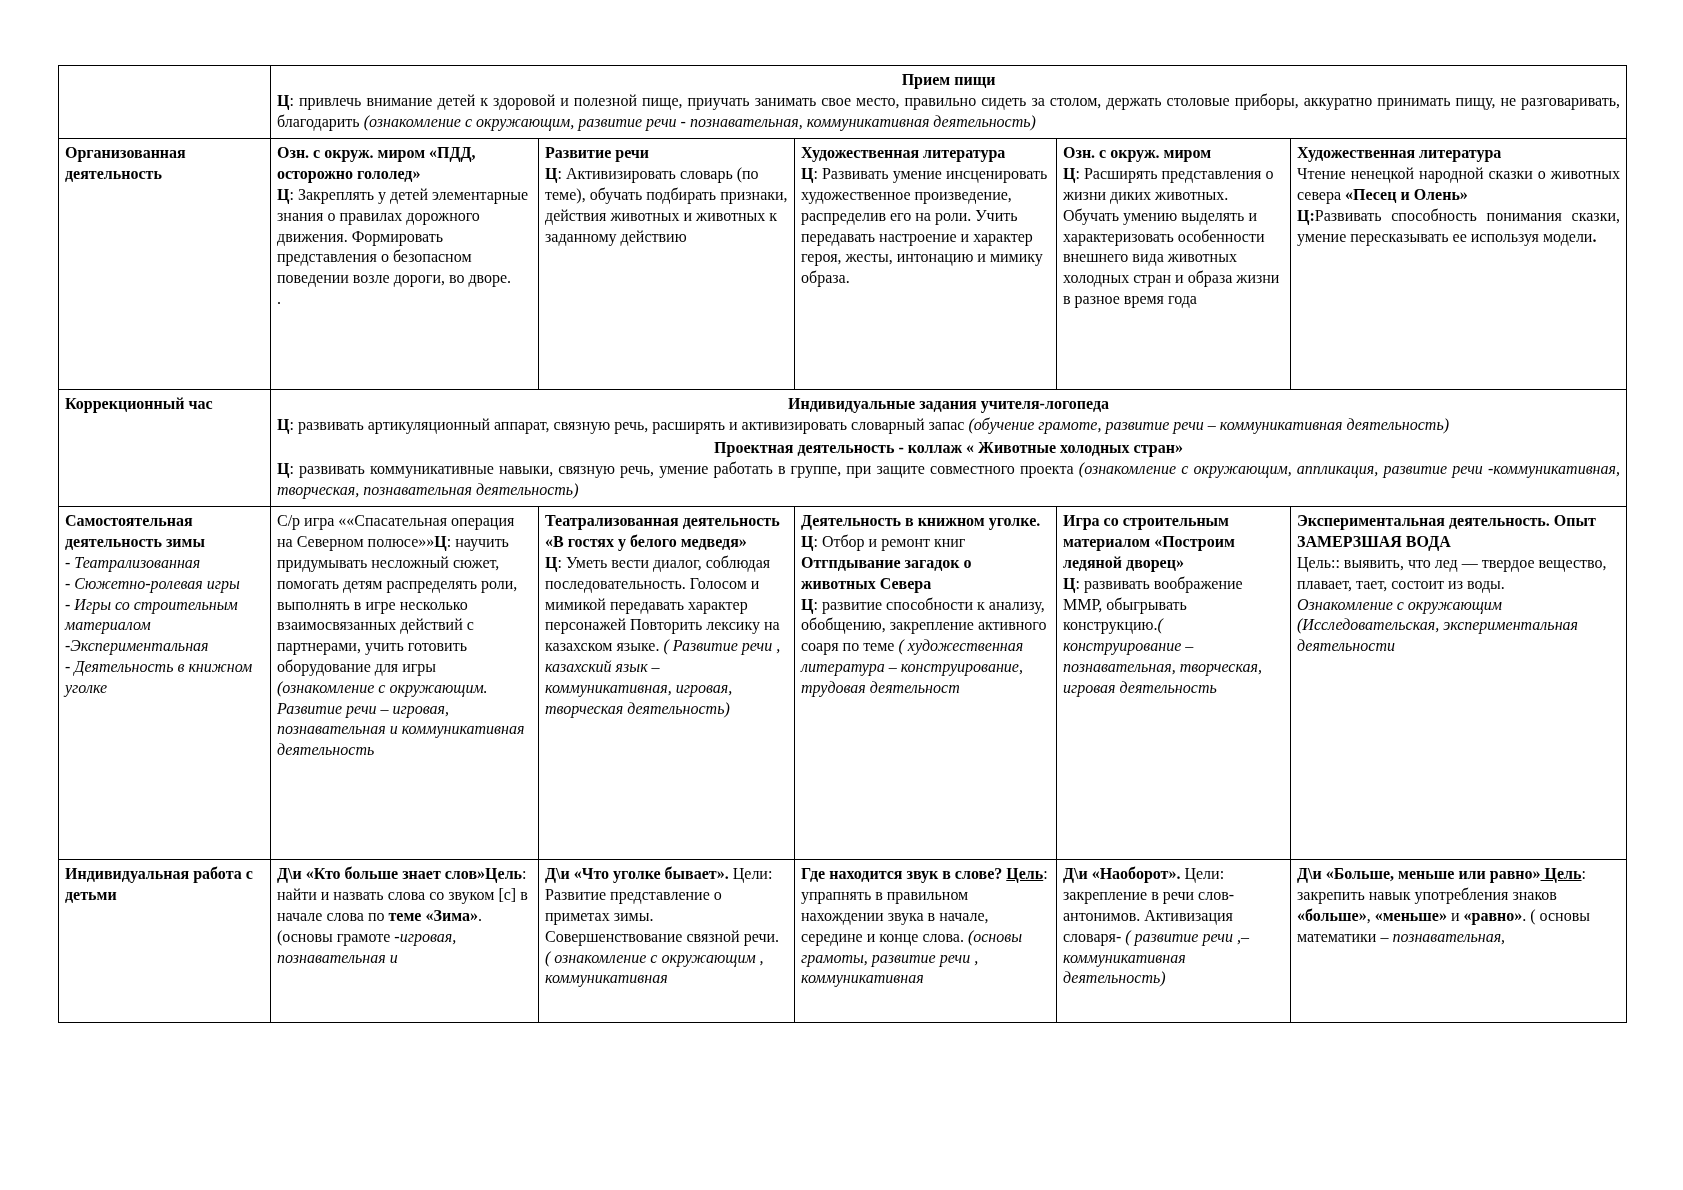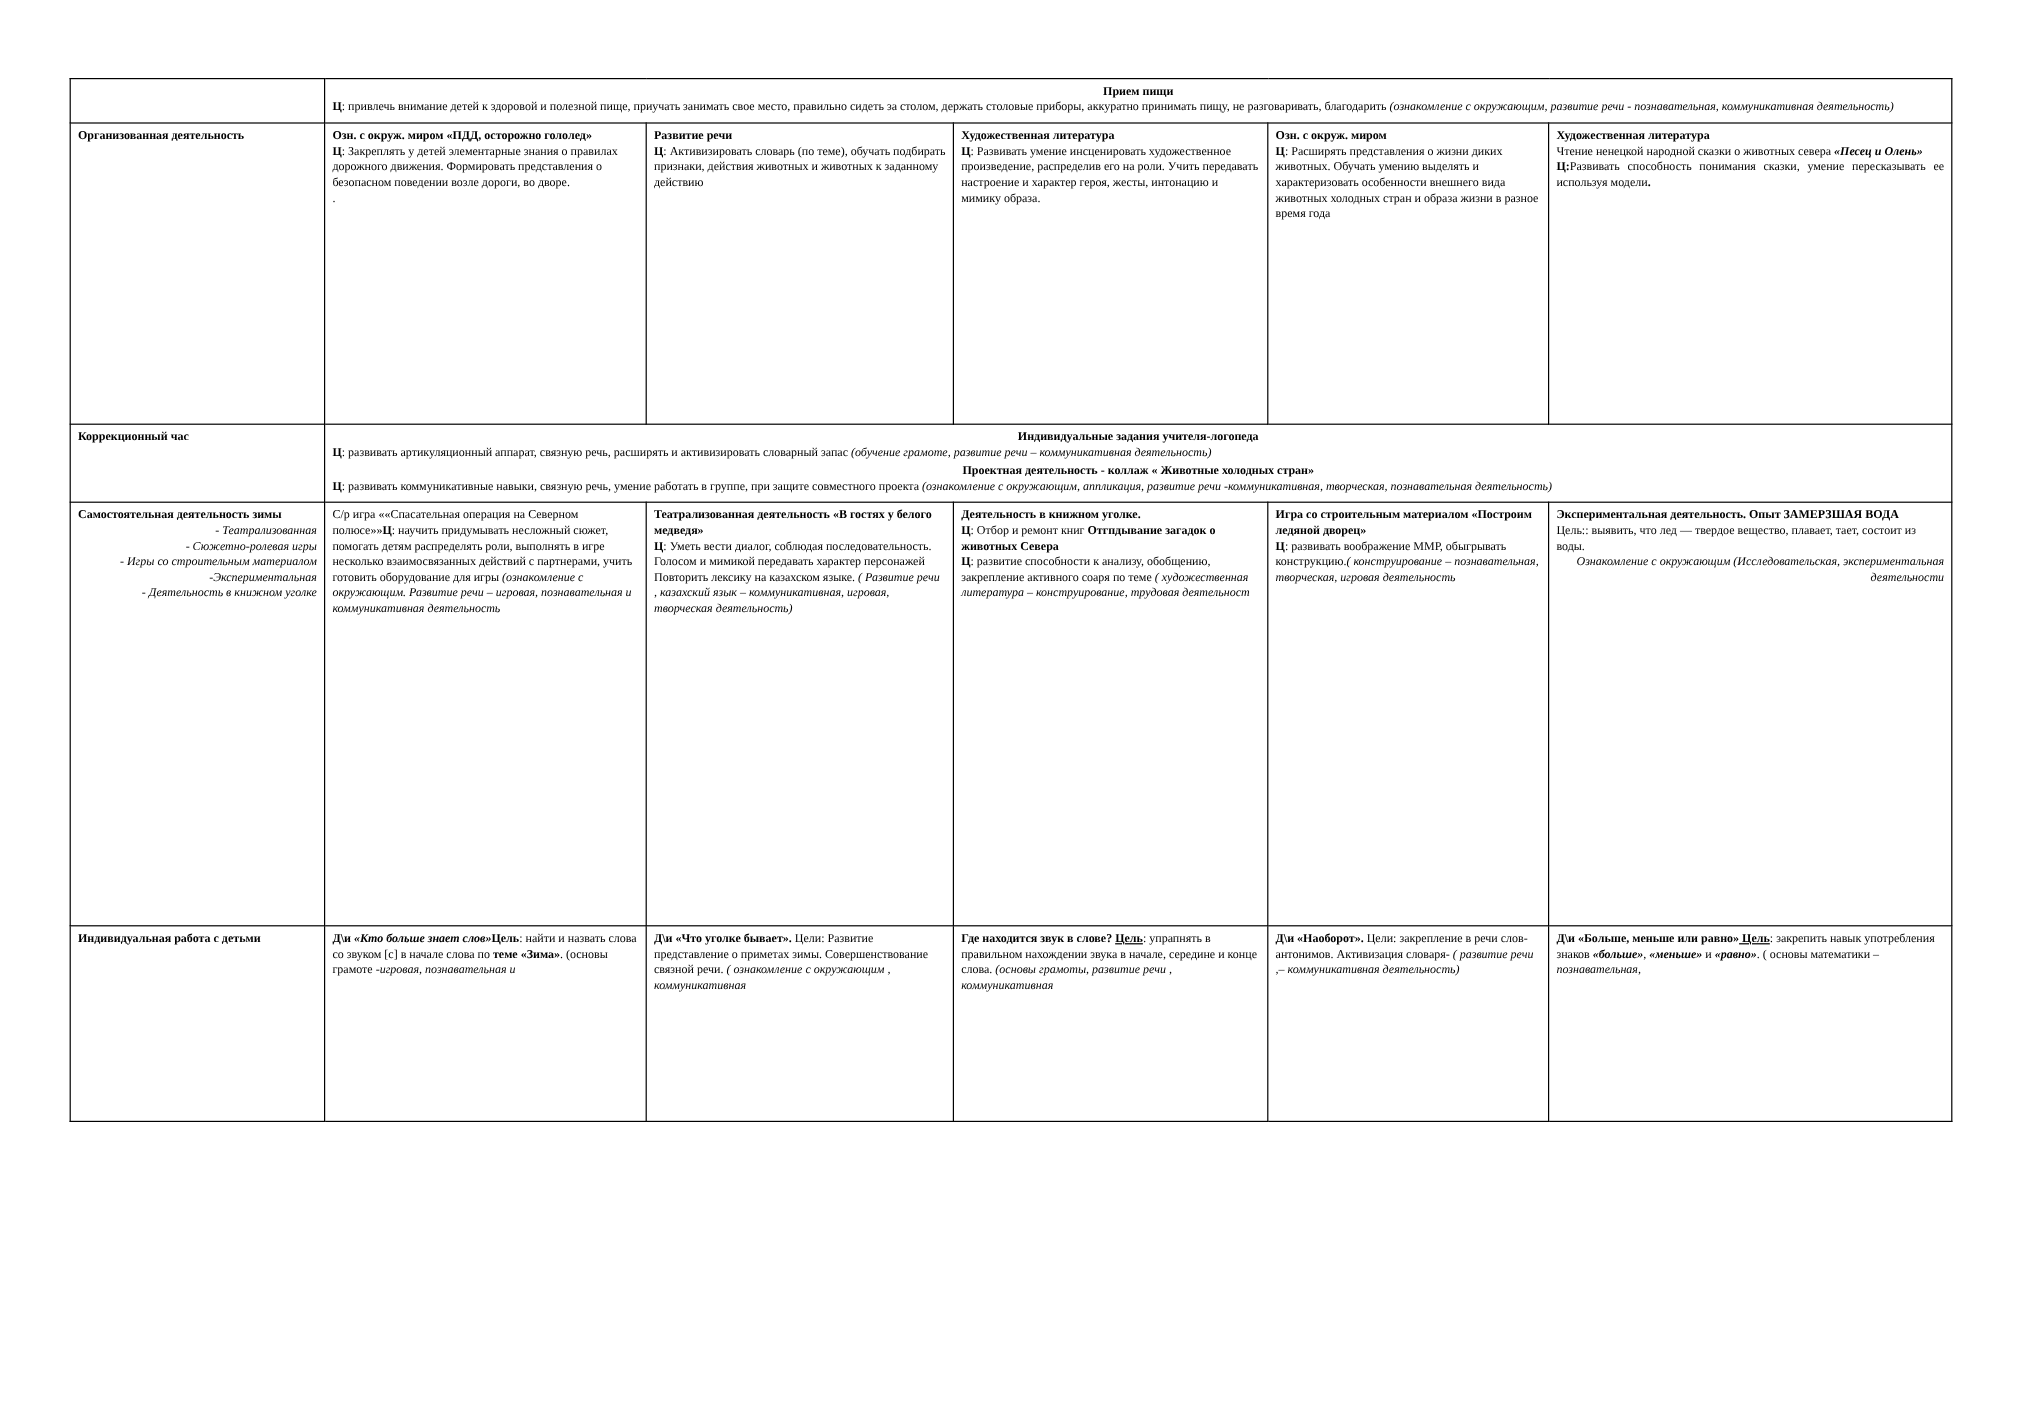--- a/index.html
+++ b/index.html
@@ -23,33 +23,33 @@
   }
   table.plan {
     border-collapse: collapse;
     table-layout: fixed;
     width: 1568px;
   }
   table.plan td {
     border: 1px solid #000000;
     vertical-align: top;
     padding: 4px 6px 6px 6px;
-    font-size: 10px;
+    font-size: 16px;
     line-height: 1.30;
   }
   .c0 { width: 212px; }
   .c1 { width: 268px; }
   .c2 { width: 256px; }
   .c3 { width: 262px; }
   .c4 { width: 234px; }
   .c5 { width: 336px; }
 
   .b { font-weight: bold; }
-  .i { font-style: italic; text-align: right; }
-  .bi { font-weight: bold; font-style: italic; }
+  .i { font-style: italic; }
+  .bi { font-weight: bold; }
   .just { text-align: justify; }
   .u { text-decoration: underline; }
 
   p { margin: 0; }
   .sp { margin-top: 2px; }
 
   .title-line {
     font-weight: bold;
     text-align: center;
   }

